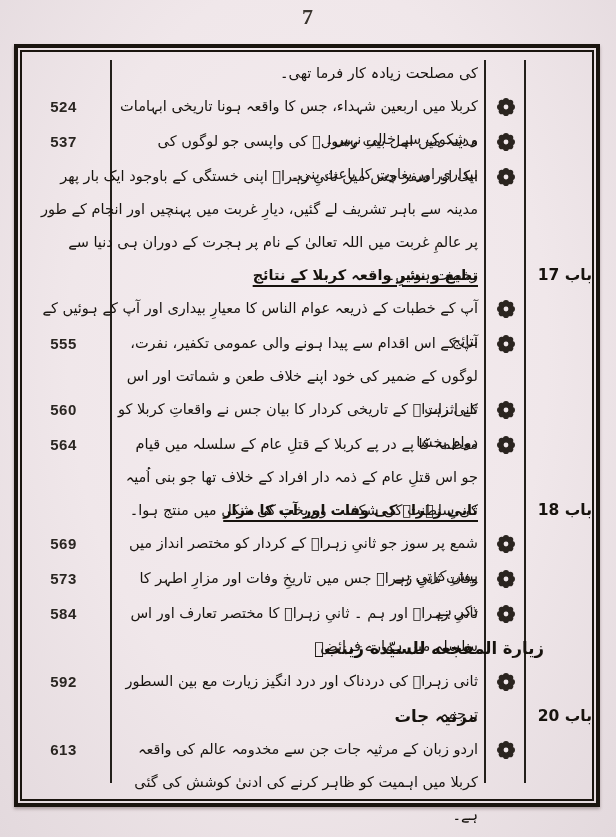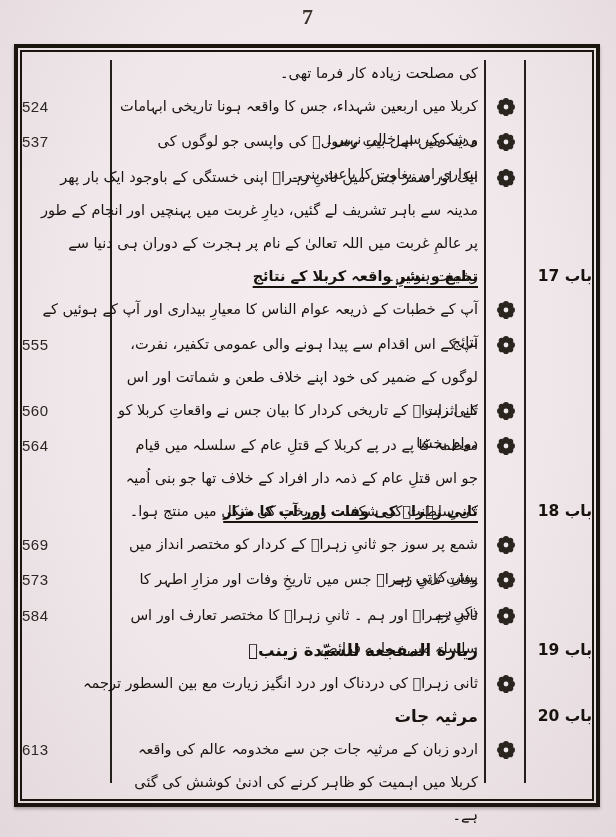--- a/index.html
+++ b/index.html
@@ -48,23 +48,23 @@
   .bullet{
     width:40px;flex:0 0 40px;text-align:center;padding-top:7px;line-height:0;
   }
   .bullet svg{display:inline-block;}
   .text{
     flex:1 1 auto;
     font-size:14.5px;line-height:33px;color:#17130e;
     text-align:right;padding:0 8px 0 6px;
   }
   .num{
-    width:88px;flex:0 0 88px;direction:ltr;text-align:left;padding-right:5px;
+    width:88px;flex:0 0 88px;direction:ltr;text-align:center;padding-right:5px;
     font-family:"Liberation Sans", sans-serif;
-    font-size:15px;font-weight:normal;color:#2a2622;line-height:33px;
+    font-size:15px;font-weight:bold;color:#2a2622;line-height:33px;
     letter-spacing:.5px;
   }
   .row.heading .text{
     text-decoration:underline;text-underline-offset:5px;
     text-decoration-thickness:1.5px;font-weight:bold;
   }
   .row.heading-bold .text{
     font-weight:bold;font-size:16.5px;text-decoration:none;
   }
   .row.tall{min-height:99px;}
@@ -299,21 +299,20 @@
                   <circle cx="5.8" cy="5.8" r="3.1"></circle>
                   <circle cx="10" cy="10" r="4.8"></circle>
                 </g>
   <circle cx="10" cy="10" r="2.4" fill="#f0e7ea"></circle>
               </svg></div>
           <div class="cell text">ثانیِ زہراؑ اور ہم ۔ ثانیِ زہراؑ کا مختصر تعارف اور اس سلسلہ میں ہمارے فرائض</div>
           <div class="cell num">584</div>
         </div>
 
         <div class="row heading-bold">
-          <div class="cell chapter">باب 19</div>
           <div class="cell bullet"></div>
           <div class="cell text">زيارة المفجعه للسيّدة زينبؑ</div>
           <div class="cell num"></div>
         </div>
 
         <div class="row">
           <div class="cell chapter"></div>
           <div class="cell bullet"><svg width="20" height="20" viewBox="0 0 20 20" aria-hidden="true">
   <g fill="#2b2520">
                   <circle cx="10" cy="4.1" r="3.1"></circle>
@@ -322,20 +321,21 @@
                   <circle cx="14.2" cy="14.2" r="3.1"></circle>
                   <circle cx="10" cy="15.9" r="3.1"></circle>
                   <circle cx="5.8" cy="14.2" r="3.1"></circle>
                   <circle cx="4.1" cy="10" r="3.1"></circle>
                   <circle cx="5.8" cy="5.8" r="3.1"></circle>
                   <circle cx="10" cy="10" r="4.8"></circle>
                 </g>
   <circle cx="10" cy="10" r="2.4" fill="#f0e7ea"></circle>
               </svg></div>
           <div class="cell text">ثانی زہراؑ کی دردناک اور درد انگیز زیارت مع بین السطور ترجمہ</div>
+          <div class="cell num">592</div>
         </div>
 
         <div class="row heading-bold">
           <div class="cell chapter">باب 20</div>
           <div class="cell bullet"></div>
           <div class="cell text">مرثیہ جات</div>
           <div class="cell num"></div>
         </div>
 
         <div class="row tall2">

